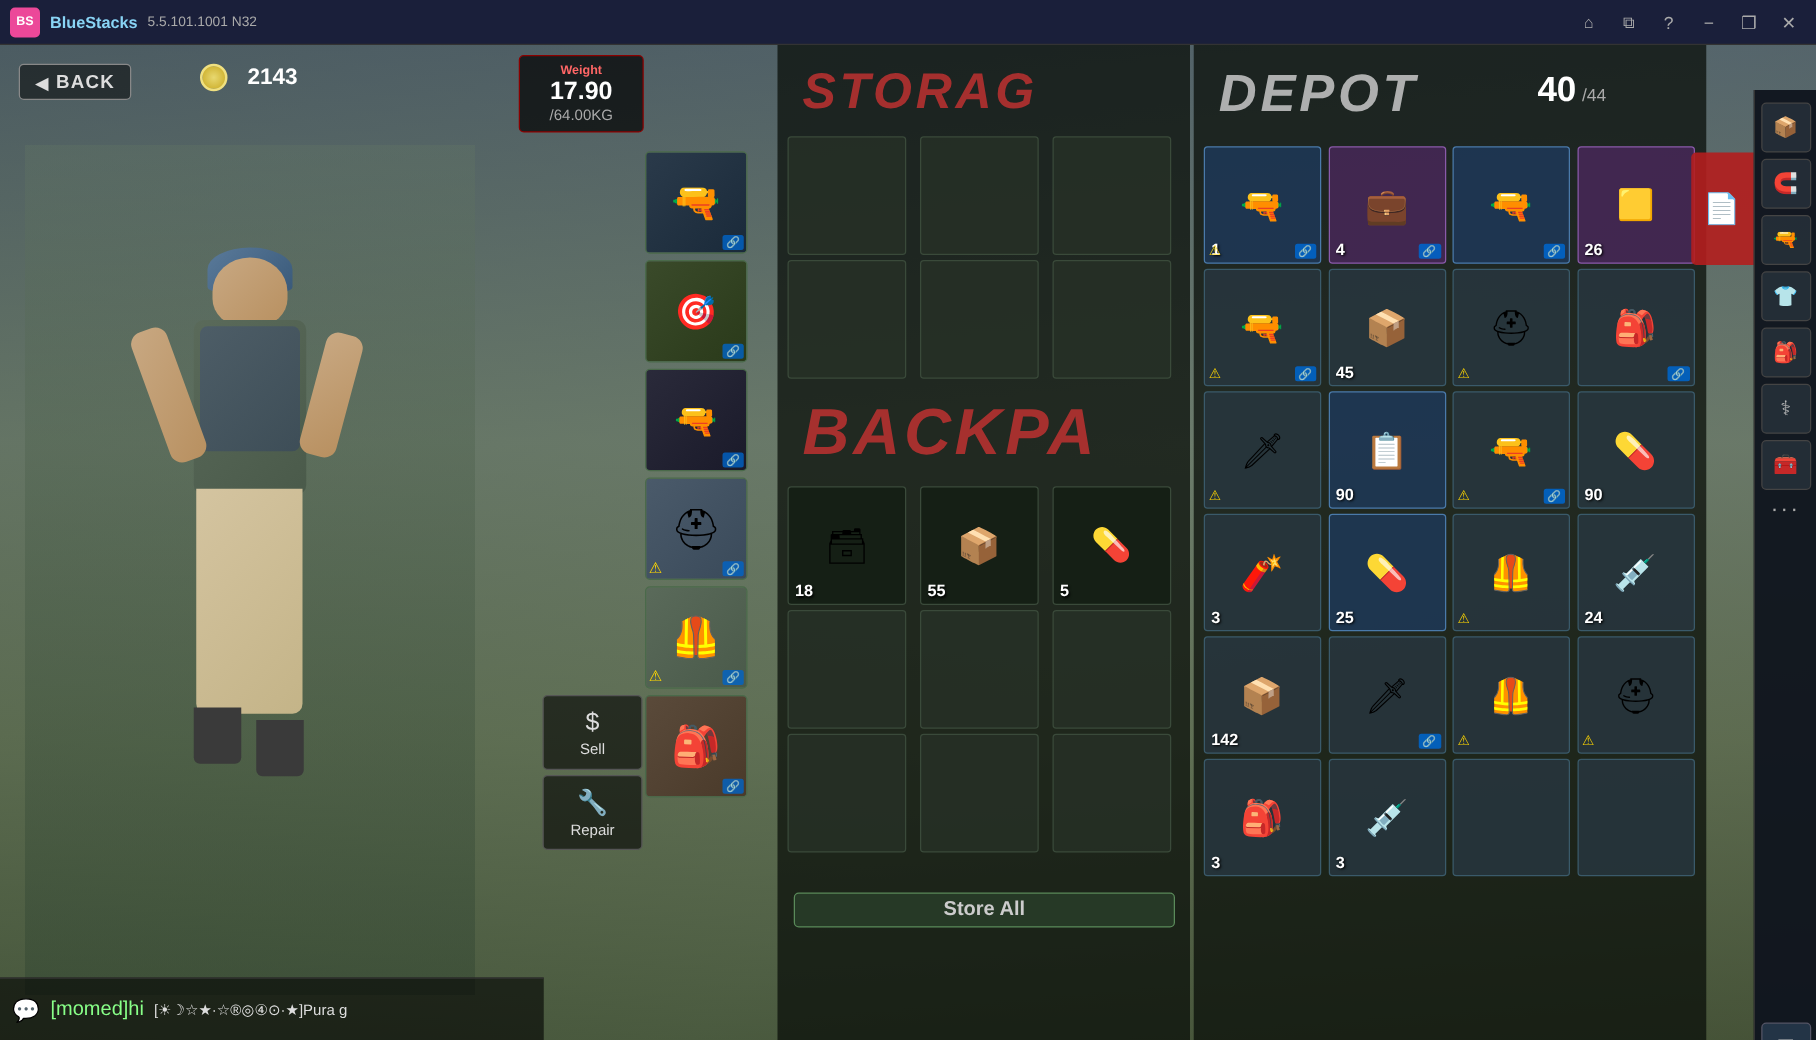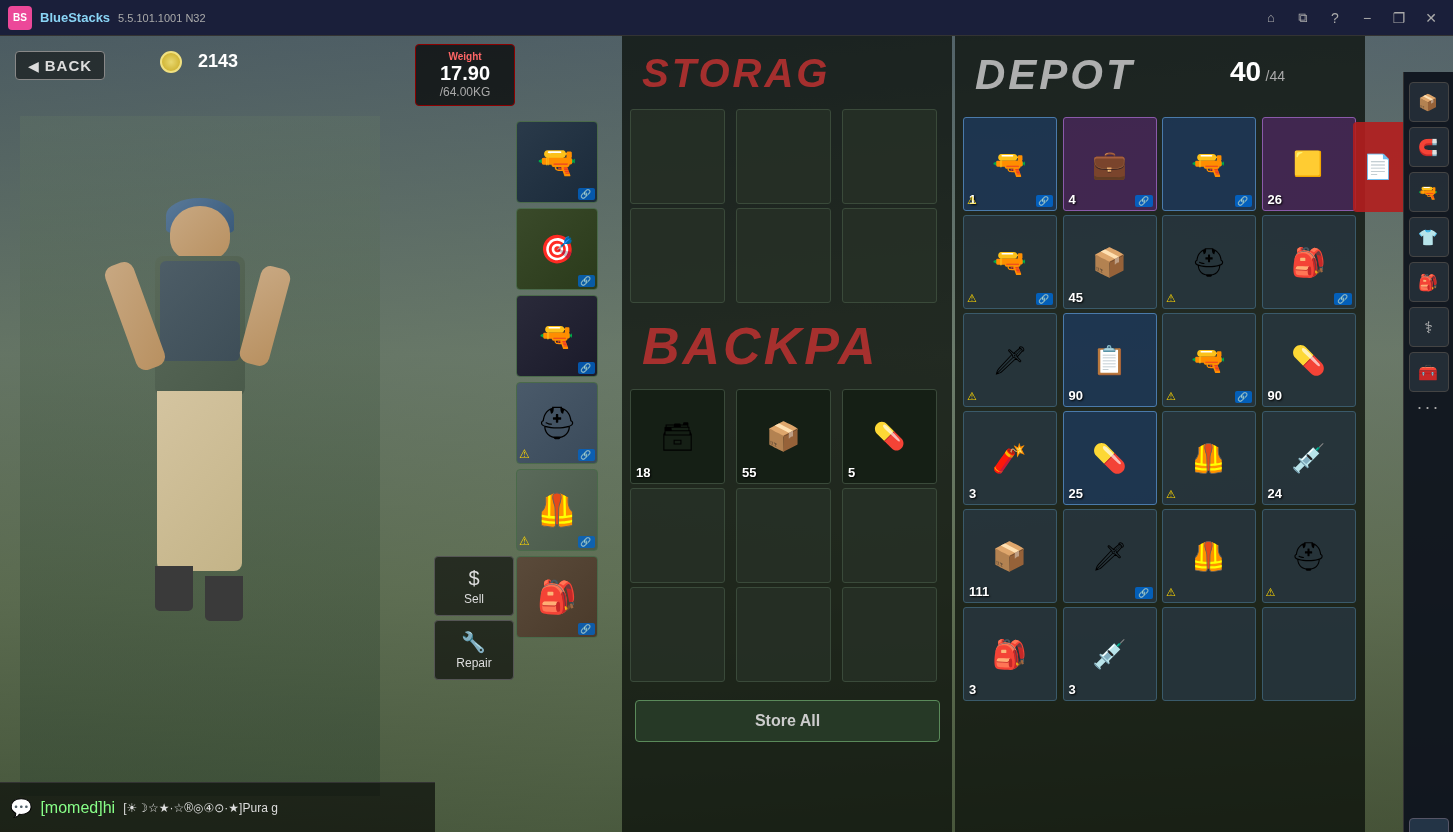--- a/index.html
+++ b/index.html
@@ -367,21 +367,21 @@
       grid-template-columns: repeat(3, 1fr);
       gap: 4px;
       padding: 8px;
     }
 
     
     .store-all-btn {
       position: absolute;
       bottom: 90px; left: 635px;
       width: 305px;
-      height: 42px;
+      height: 28px;
       background: rgba(40,60,40,0.9);
       border: 1px solid #5a8a5a;
       border-radius: 4px;
       color: #ccc;
       font-size: 16px;
       font-weight: bold;
       cursor: pointer;
       display: flex;
       align-items: center;
       justify-content: center;
@@ -837,21 +837,21 @@
         <div class="item-visual">🦺</div>
         <span class="depot-cell-warn">⚠</span>
       </div>
       <div class="depot-cell">
         <div class="item-visual">💉</div>
         <span class="depot-cell-num">24</span>
       </div>
 
       <div class="depot-cell">
         <div class="item-visual">📦</div>
-        <span class="depot-cell-num">111</span>
+        <span class="depot-cell-num">142</span>
       </div>
       <div class="depot-cell">
         <div class="item-visual">🗡</div>
         <span class="depot-cell-badge">🔗</span>
       </div>
       <div class="depot-cell">
         <div class="item-visual">🦺</div>
         <span class="depot-cell-warn">⚠</span>
       </div>
       <div class="depot-cell">

